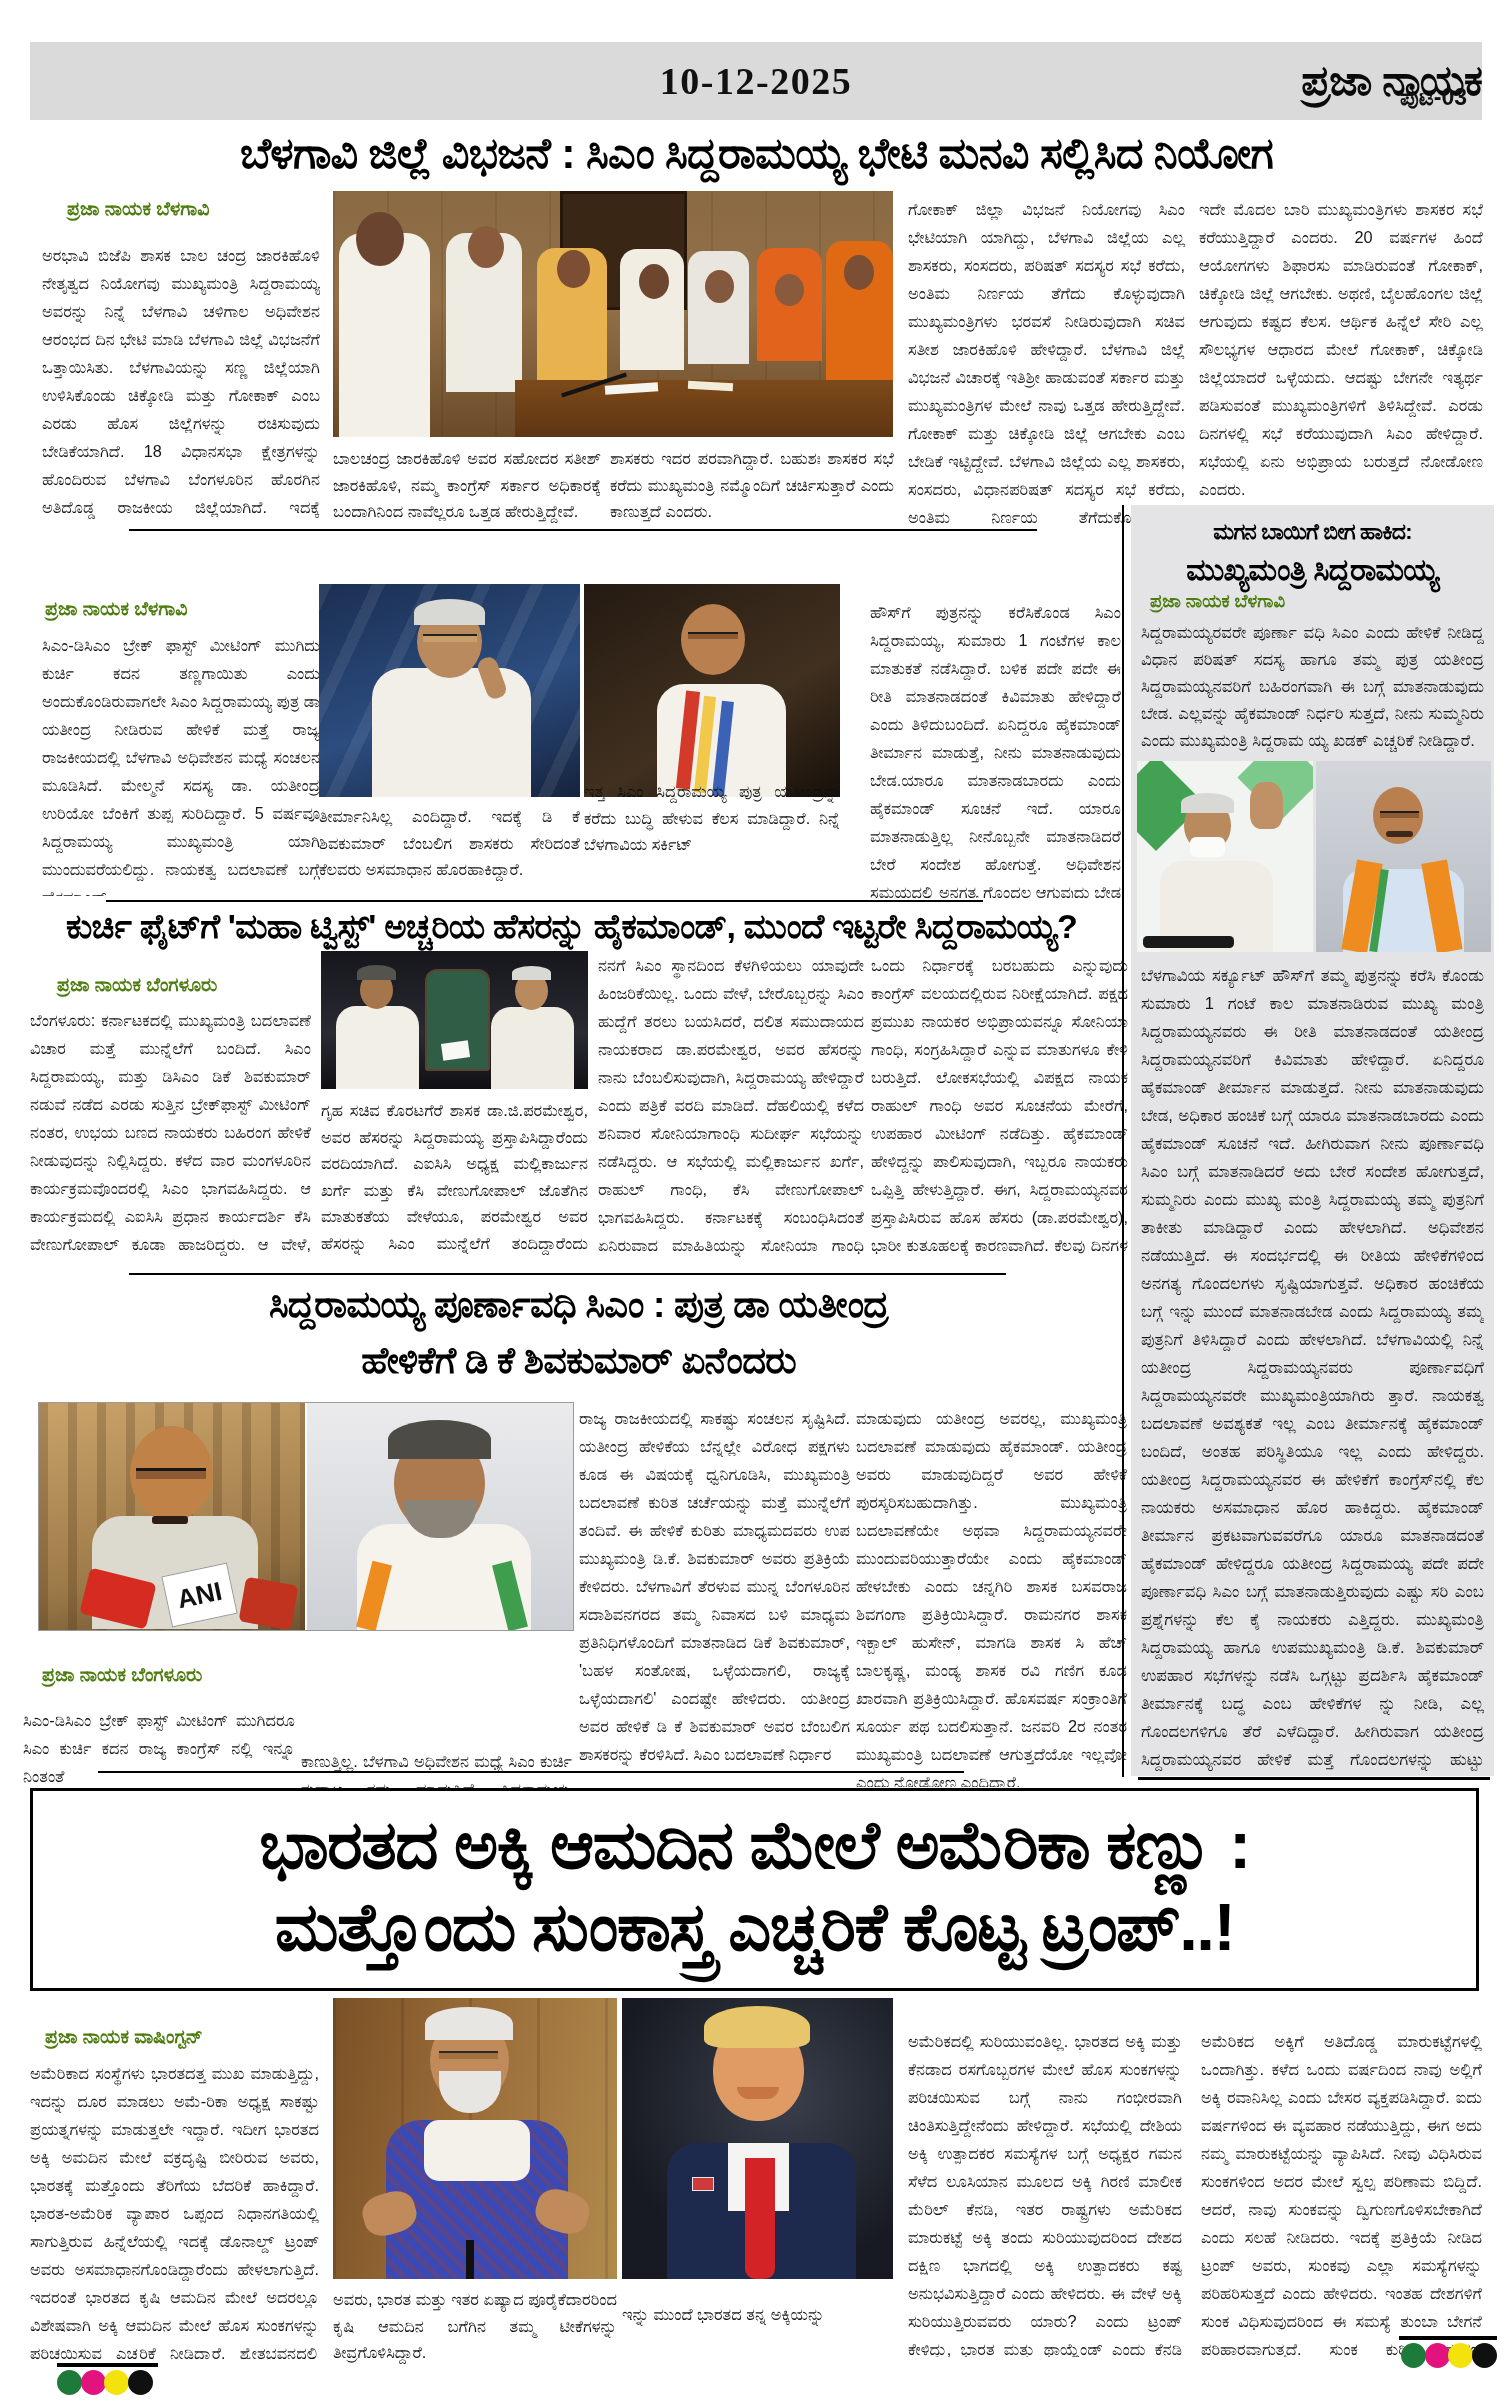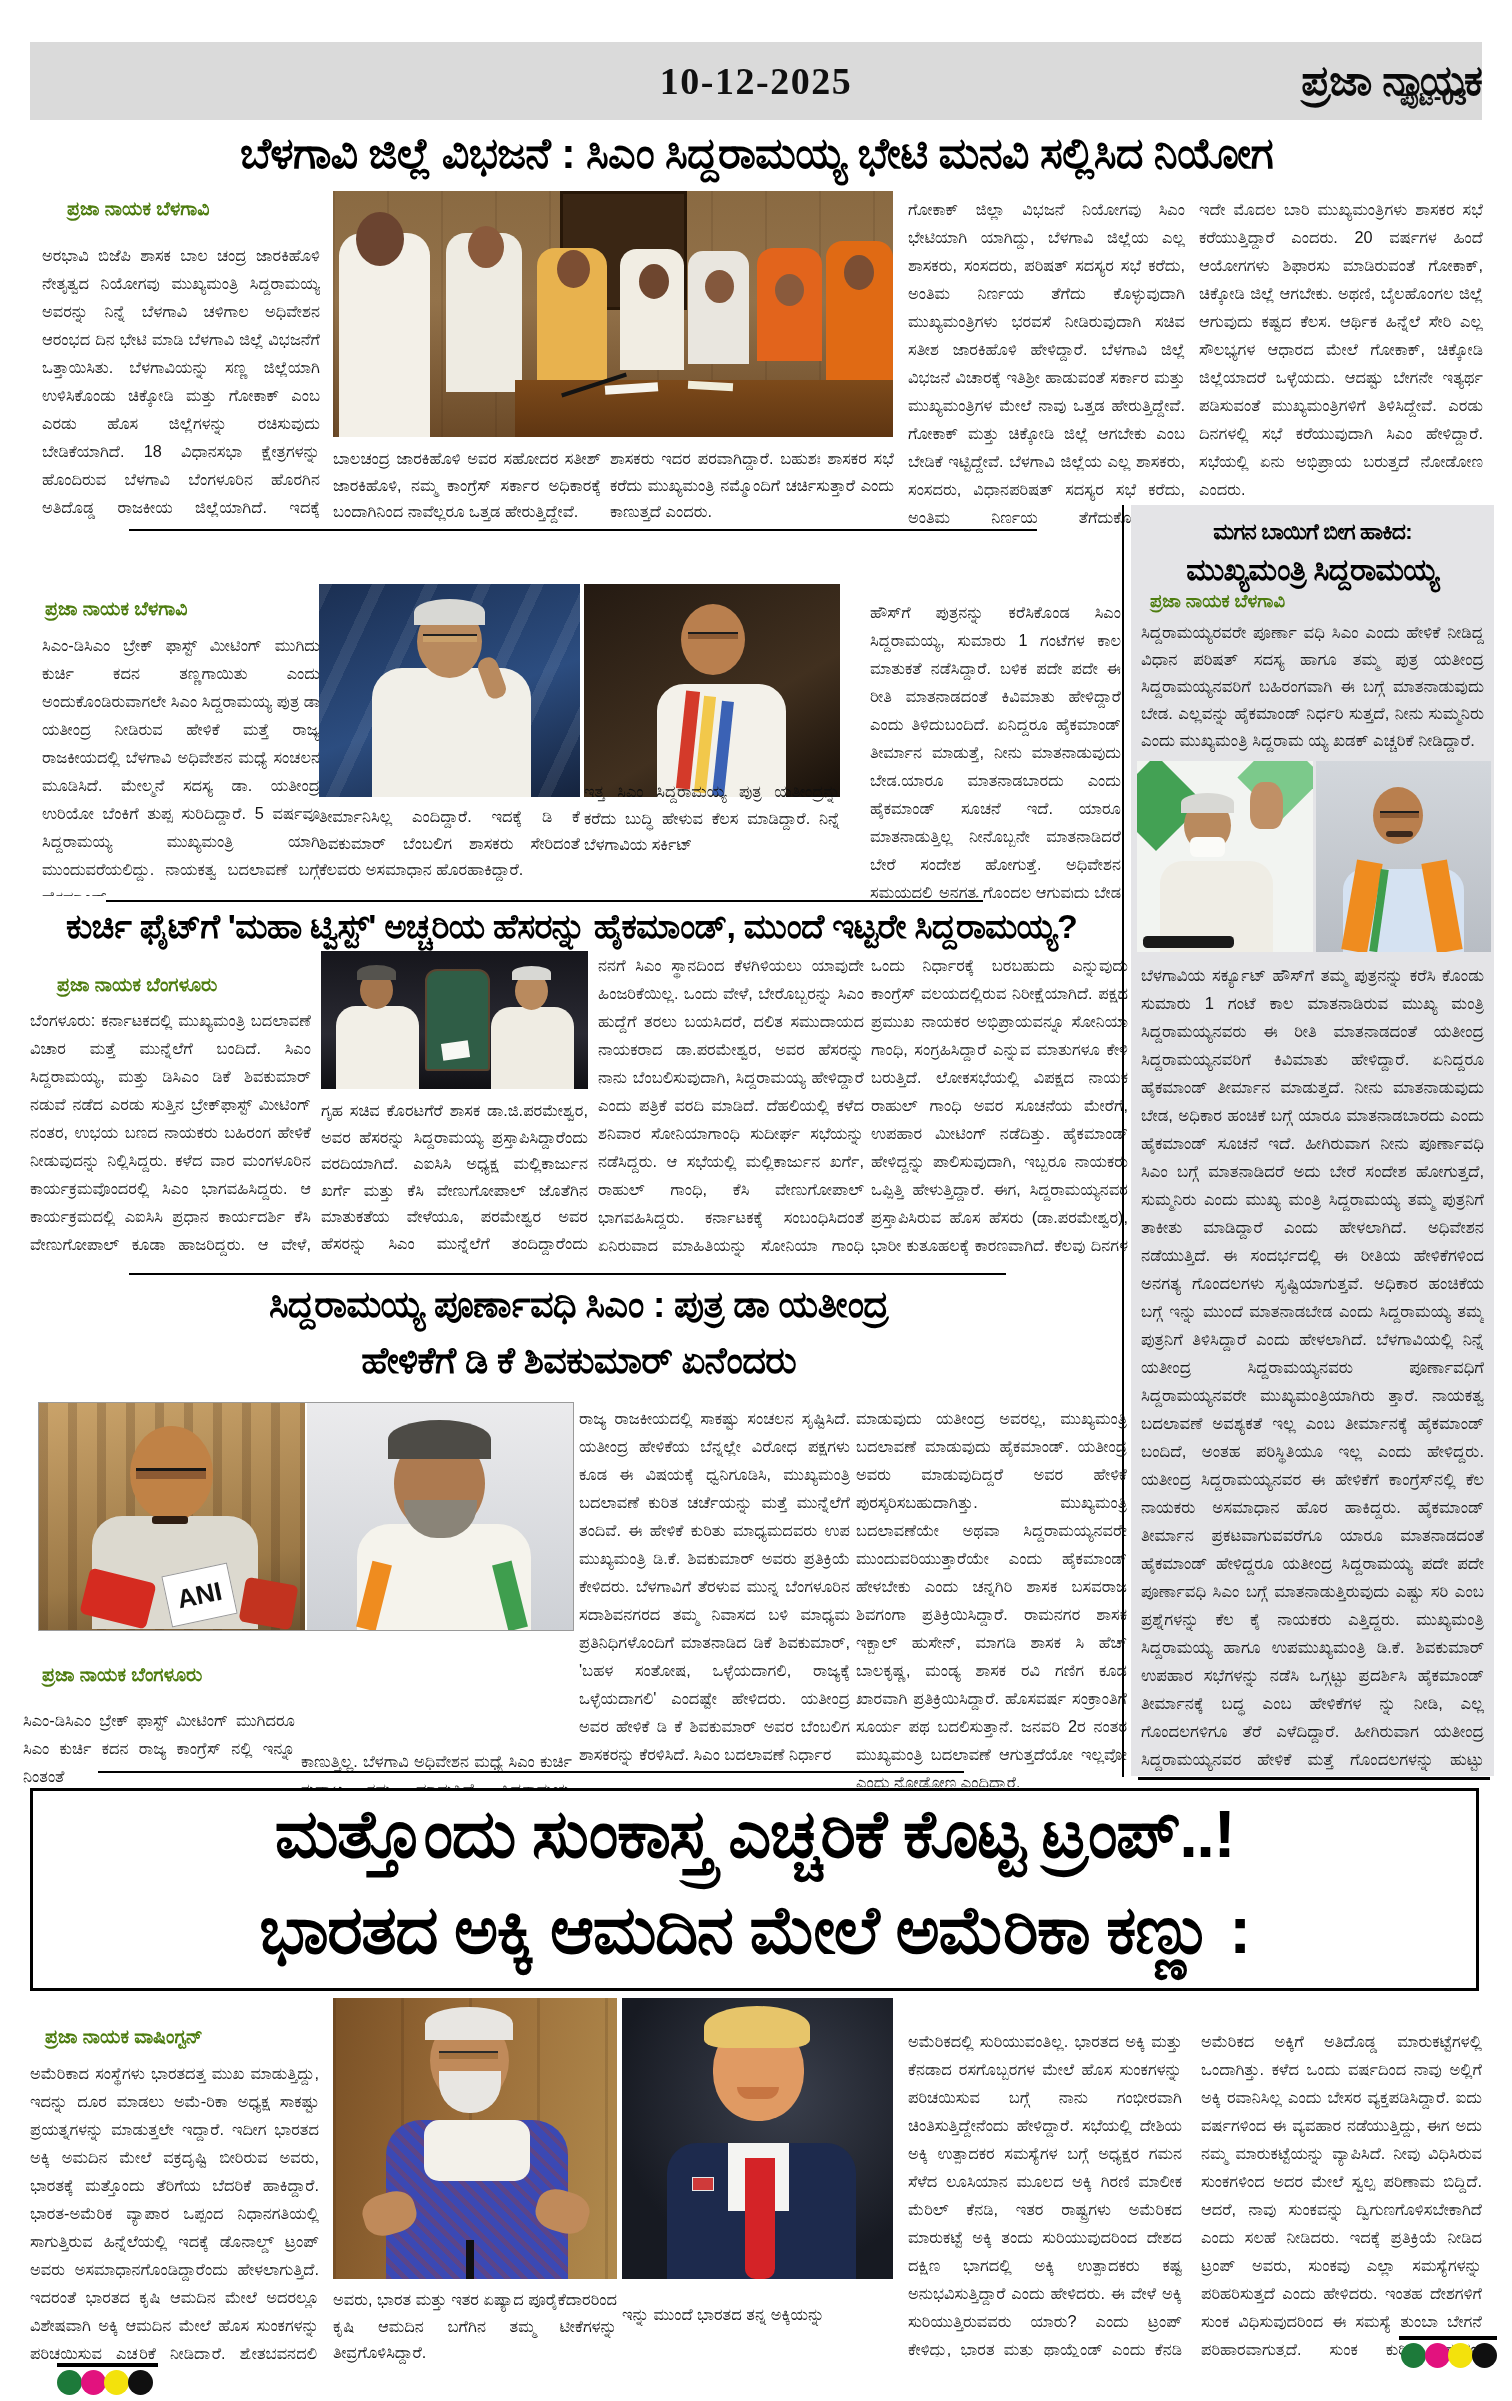--- a/index.html
+++ b/index.html
@@ -169,22 +169,22 @@
   </div>
 
   <div class="abs bodytxt" style="left:579px;top:1404px;width:271px;height:383px;">ರಾಜ್ಯ ರಾಜಕೀಯದಲ್ಲಿ ಸಾಕಷ್ಟು ಸಂಚಲನ ಸೃಷ್ಟಿಸಿದೆ. ಯತೀಂದ್ರ ಹೇಳಿಕೆಯ ಬೆನ್ನಲ್ಲೇ ವಿರೋಧ ಪಕ್ಷಗಳು ಕೂಡ ಈ ವಿಷಯಕ್ಕೆ ಧ್ವನಿಗೂಡಿಸಿ, ಮುಖ್ಯಮಂತ್ರಿ ಬದಲಾವಣೆ ಕುರಿತ ಚರ್ಚೆಯನ್ನು ಮತ್ತೆ ಮುನ್ನೆಲೆಗೆ ತಂದಿವೆ. ಈ ಹೇಳಿಕೆ ಕುರಿತು ಮಾಧ್ಯಮದವರು ಉಪ ಮುಖ್ಯಮಂತ್ರಿ ಡಿ.ಕೆ. ಶಿವಕುಮಾರ್ ಅವರು ಪ್ರತಿಕ್ರಿಯೆ ಕೇಳಿದರು. ಬೆಳಗಾವಿಗೆ ತೆರಳುವ ಮುನ್ನ ಬೆಂಗಳೂರಿನ ಸದಾಶಿವನಗರದ ತಮ್ಮ ನಿವಾಸದ ಬಳಿ ಮಾಧ್ಯಮ ಪ್ರತಿನಿಧಿಗಳೊಂದಿಗೆ ಮಾತನಾಡಿದ ಡಿಕೆ ಶಿವಕುಮಾರ್, 'ಬಹಳ ಸಂತೋಷ, ಒಳ್ಳೆಯದಾಗಲಿ, ರಾಜ್ಯಕ್ಕೆ ಒಳ್ಳೆಯದಾಗಲಿ' ಎಂದಷ್ಟೇ ಹೇಳಿದರು. ಯತೀಂದ್ರ ಅವರ ಹೇಳಿಕೆ ಡಿ ಕೆ ಶಿವಕುಮಾರ್ ಅವರ ಬೆಂಬಲಿಗ ಶಾಸಕರನ್ನು ಕೆರಳಿಸಿದೆ. ಸಿಎಂ ಬದಲಾವಣೆ ನಿರ್ಧಾರ</div>
   <div class="abs bodytxt" style="left:856px;top:1404px;width:271px;height:383px;">ಮಾಡುವುದು ಯತೀಂದ್ರ ಅವರಲ್ಲ, ಮುಖ್ಯಮಂತ್ರಿ ಬದಲಾವಣೆ ಮಾಡುವುದು ಹೈಕಮಾಂಡ್. ಯತೀಂದ್ರ ಅವರು ಮಾಡುವುದಿದ್ದರೆ ಅವರ ಹೇಳಿಕೆ ಪುರಸ್ಕರಿಸಬಹುದಾಗಿತ್ತು. ಮುಖ್ಯಮಂತ್ರಿ ಬದಲಾವಣೆಯೇ ಅಥವಾ ಸಿದ್ದರಾಮಯ್ಯನವರೇ ಮುಂದುವರಿಯುತ್ತಾರೆಯೇ ಎಂದು ಹೈಕಮಾಂಡ್ ಹೇಳಬೇಕು ಎಂದು ಚನ್ನಗಿರಿ ಶಾಸಕ ಬಸವರಾಜ ಶಿವಗಂಗಾ ಪ್ರತಿಕ್ರಿಯಿಸಿದ್ದಾರೆ. ರಾಮನಗರ ಶಾಸಕ ಇಕ್ಬಾಲ್ ಹುಸೇನ್, ಮಾಗಡಿ ಶಾಸಕ ಸಿ ಹೆಚ್ ಬಾಲಕೃಷ್ಣ, ಮಂಡ್ಯ ಶಾಸಕ ರವಿ ಗಣಿಗ ಕೂಡ ಖಾರವಾಗಿ ಪ್ರತಿಕ್ರಿಯಿಸಿದ್ದಾರೆ. ಹೊಸವರ್ಷ ಸಂಕ್ರಾಂತಿಗೆ ಸೂರ್ಯ ಪಥ ಬದಲಿಸುತ್ತಾನೆ. ಜನವರಿ 2ರ ನಂತರ ಮುಖ್ಯಮಂತ್ರಿ ಬದಲಾವಣೆ ಆಗುತ್ತದೆಯೋ ಇಲ್ಲವೋ ಎಂದು ನೋಡೋಣ ಎಂದಿದ್ದಾರೆ.</div>
   <div class="abs dl" style="left:42px;top:1664px;">ಪ್ರಜಾ ನಾಯಕ ಬೆಂಗಳೂರು</div>
   <div class="abs bodytxt" style="left:23px;top:1706px;width:272px;height:85px;">ಸಿಎಂ-ಡಿಸಿಎಂ ಬ್ರೇಕ್ ಫಾಸ್ಟ್ ಮೀಟಿಂಗ್ ಮುಗಿದರೂ ಸಿಎಂ ಕುರ್ಚಿ ಕದನ ರಾಜ್ಯ ಕಾಂಗ್ರೆಸ್ ನಲ್ಲಿ ಇನ್ನೂ ನಿಂತಂತೆ</div>
   <div class="abs bodytxt" style="left:301px;top:1734px;width:271px;height:130px;margin-top:13px;">ಕಾಣುತ್ತಿಲ್ಲ. ಬೆಳಗಾವಿ ಅಧಿವೇಶನ ಮಧ್ಯೆ ಸಿಎಂ ಕುರ್ಚಿ ಗುದ್ದಾಟ ಸದ್ದು ಮಾಡುತ್ತಿದೆ. ಸಿದ್ದರಾಮಯ್ಯ ಪೂರ್ಣಾವಧಿ ಸಿಎಂ ಎಂದು ಅವರ ಪುತ್ರ ಯತೀಂದ್ರ ಸಿದ್ದರಾಮಯ್ಯ, ಬೆಳಗಾವಿಯಲ್ಲಿ ನಿನ್ನೆ ನೀಡಿರುವ ಹೇಳಿಕೆ</div>
 
   <div class="abs rule" style="left:98px;top:1771px;width:866px;height:2.3px;"></div>
   <div class="abs" style="left:30px;top:1788px;width:1443px;height:197px;border:3px solid #000;background:#fff;">
+    <div class="hline" style="margin-top:13.6px;font-size:67px;line-height:79px;letter-spacing:-1.5px;">ಭಾರತದ ಅಕ್ಕಿ ಆಮದಿನ ಮೇಲೆ ಅಮೆರಿಕಾ ಕಣ್ಣು :</div>
     <div class="hline" style="font-size:67px;line-height:85px;letter-spacing:-1.5px;">ಮತ್ತೊಂದು ಸುಂಕಾಸ್ತ್ರ ಎಚ್ಚರಿಕೆ ಕೊಟ್ಟ ಟ್ರಂಪ್..!</div>
-    <div class="hline" style="margin-top:13.6px;font-size:67px;line-height:79px;letter-spacing:-1.5px;">ಭಾರತದ ಅಕ್ಕಿ ಆಮದಿನ ಮೇಲೆ ಅಮೆರಿಕಾ ಕಣ್ಣು :</div>
   </div>
 
   <div class="abs dl" style="left:45px;top:2026px;">ಪ್ರಜಾ ನಾಯಕ ವಾಷಿಂಗ್ಟನ್</div>
   <div class="abs bodytxt" style="left:30px;top:2059px;width:289px;height:300px;">ಅಮೆರಿಕಾದ ಸಂಸ್ಥೆಗಳು ಭಾರತದತ್ತ ಮುಖ ಮಾಡುತ್ತಿದ್ದು, ಇದನ್ನು ದೂರ ಮಾಡಲು ಅಮೆ-ರಿಕಾ ಅಧ್ಯಕ್ಷ ಸಾಕಷ್ಟು ಪ್ರಯತ್ನಗಳನ್ನು ಮಾಡುತ್ತಲೇ ಇದ್ದಾರೆ. ಇದೀಗ ಭಾರತದ ಅಕ್ಕಿ ಅಮದಿನ ಮೇಲೆ ವಕ್ರದೃಷ್ಟಿ ಬೀರಿರುವ ಅವರು, ಭಾರತಕ್ಕೆ ಮತ್ತೊಂದು ತೆರಿಗೆಯ ಬೆದರಿಕೆ ಹಾಕಿದ್ದಾರೆ. ಭಾರತ-ಅಮೆರಿಕ ವ್ಯಾಪಾರ ಒಪ್ಪಂದ ನಿಧಾನಗತಿಯಲ್ಲಿ ಸಾಗುತ್ತಿರುವ ಹಿನ್ನೆಲೆಯಲ್ಲಿ ಇದಕ್ಕೆ ಡೊನಾಲ್ಡ್ ಟ್ರಂಪ್ ಅವರು ಅಸಮಾಧಾನಗೊಂಡಿದ್ದಾರೆಂದು ಹೇಳಲಾಗುತ್ತಿದೆ. ಇದರಂತೆ ಭಾರತದ ಕೃಷಿ ಆಮದಿನ ಮೇಲೆ ಅದರಲ್ಲೂ ವಿಶೇಷವಾಗಿ ಅಕ್ಕಿ ಆಮದಿನ ಮೇಲೆ ಹೊಸ ಸುಂಕಗಳನ್ನು ಪರಿಚಯಿಸುವ ಎಚ್ಚರಿಕೆ ನೀಡಿದ್ದಾರೆ. ಶ್ವೇತಭವನದಲ್ಲಿ ನಡೆದ ಸಭೆಯಲ್ಲಿ ಮಾತನಾಡಿದ</div>
 
   <div class="photo" style="left:333px;top:1998px;width:284px;height:281px;background:linear-gradient(100deg,#7a5126,#9a6c38 45%,#b08a4d);">
     <div style="left:0;top:0;width:100%;height:100%;background:repeating-linear-gradient(90deg,rgba(40,20,5,.14) 0 3px,transparent 3px 68px);"></div>
     <div style="left:53px;bottom:0;width:182px;height:159px;background:#3b49b4;border-radius:35px 35px 0 0;"></div>
     <div style="left:53px;bottom:0;width:182px;height:159px;background:repeating-linear-gradient(45deg,rgba(150,60,60,.35) 0 4.5px,transparent 4.5px 12px);border-radius:35px 35px 0 0;"></div>
     <div style="left:91px;bottom:98px;width:106px;height:61px;background:#f3f1ea;border-radius:15px;"></div>

